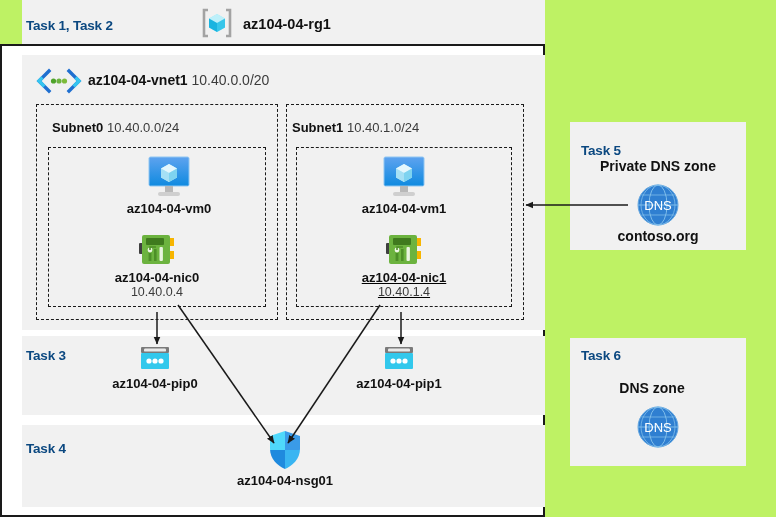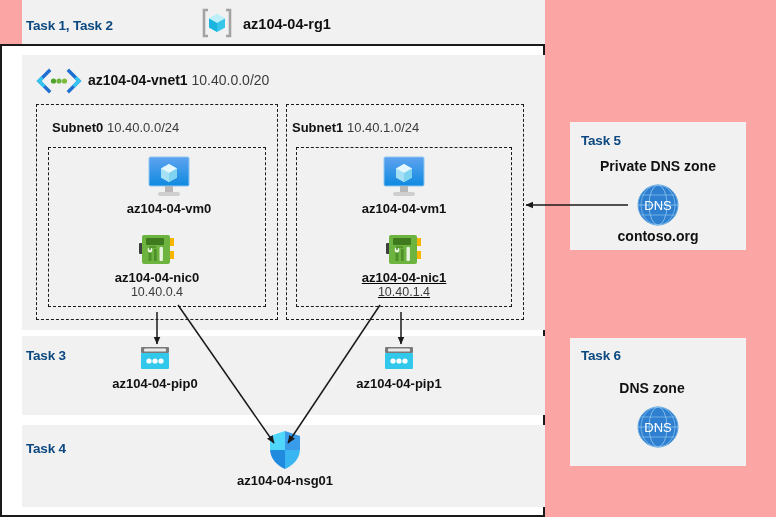--- a/index.html
+++ b/index.html
@@ -2,21 +2,21 @@
 <html><head>
 <meta charset="utf-8">
 <style>
   * { box-sizing: border-box; margin: 0; padding: 0; }
   html, body {
     width: 776px; height: 517px;
     background: #ffffff;
     font-family: "Liberation Sans", sans-serif;
     overflow: hidden;
   }
-  #stage { position: relative; width: 776px; height: 517px; background:#fca5a5; }
+  #stage { position: relative; width: 776px; height: 517px; background:#bef264; }
 
   .panel { position: absolute; background: #f1f1f1; }
   .task-label {
     position: absolute;
     font-weight: bold;
     font-size: 13.5px;
     color: #0b4880;
     white-space: nowrap;
     letter-spacing: -0.2px;
   }
@@ -72,21 +72,21 @@
 
   
   #task3-panel { left:22px; top:336px; width:523px; height:79px; }
   #task4-panel { left:22px; top:425px; width:523px; height:82px; }
   #task5-panel { left:570px; top:122px; width:176px; height:128px; }
   #task6-panel { left:570px; top:338px; width:176px; height:128px; }
 
   #task1-label { left:26px; top:18px; }
   #task3-label { left:26px; top:348px; }
   #task4-label { left:26px; top:441px; }
-  #task5-label { left:581px; top:133px; }
+  #task5-label { left:581px; top:143px; }
   #task6-label { left:581px; top:348px; }
 
   .zone-title {
     position:absolute; font-size:14px; font-weight:bold; color:#111;
     white-space:nowrap; text-align:center;
   }
   .zone-name {
     position:absolute; font-size:14px; font-weight:bold; color:#111;
     white-space:nowrap; text-align:center;
   }

